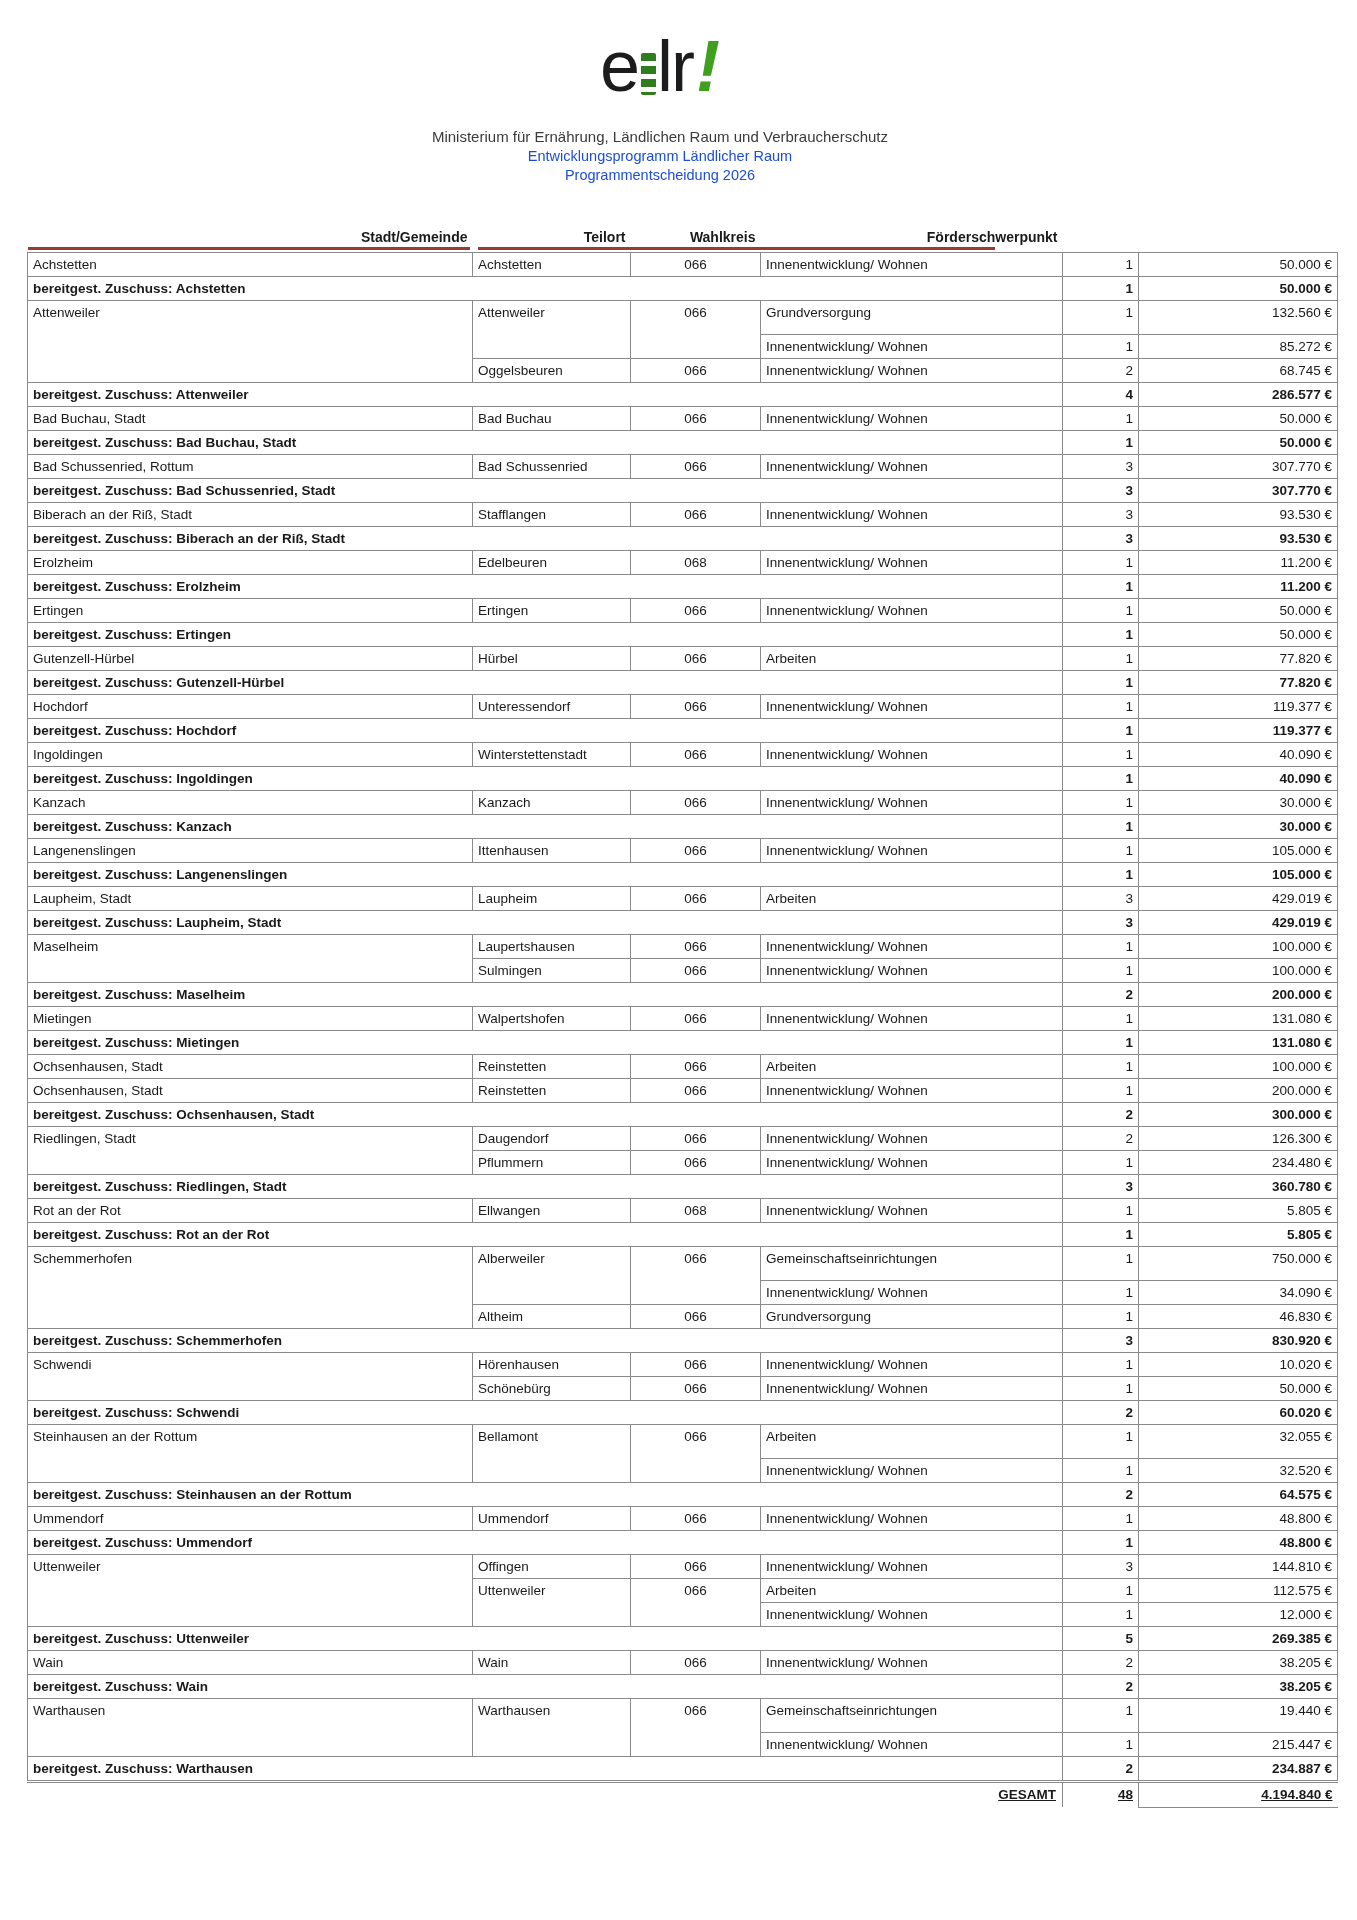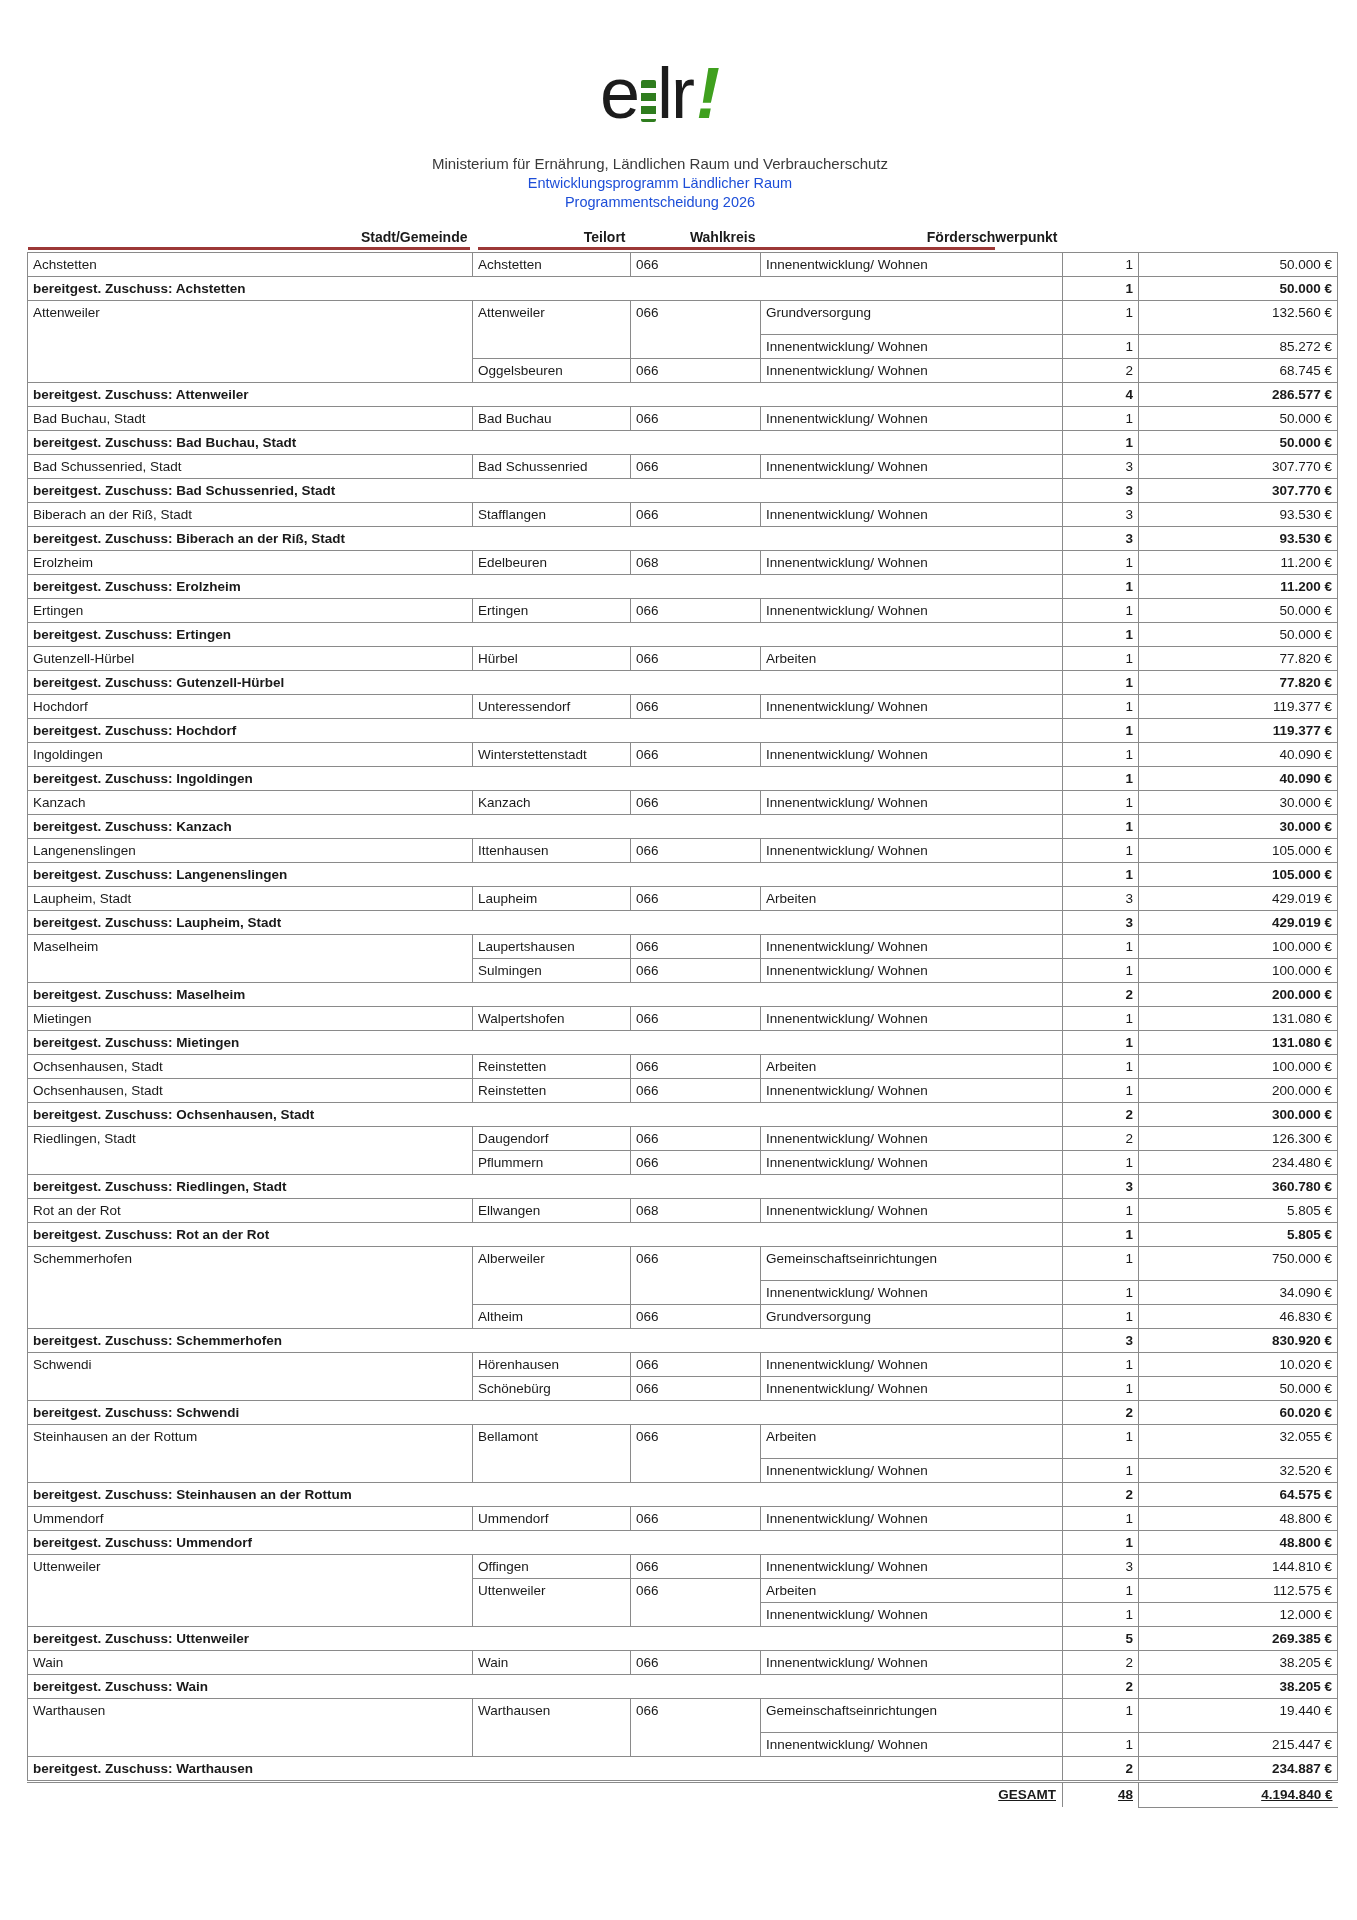--- a/index.html
+++ b/index.html
@@ -22,21 +22,20 @@
   
   .doc-header{
     position:absolute;top:30px;left:0;width:1320px;
     text-align:center;
   }
   .logo{
     display:inline-block;
     line-height:1;
     margin-bottom:6px;
     white-space:nowrap;
-    margin-top:27px;
   }
   .logo .logo-e,.logo .logo-lr{
     font-size:72px;color:#1c1c1c;letter-spacing:-2px;
   }
   .logo .logo-emblem{
     display:inline-block;width:15px;height:42px;
     margin:0 1px -4px 3px;
     background:repeating-linear-gradient(180deg,
       var(--green-dark) 0 8px,
       rgba(255,255,255,0) 8px 13px);
@@ -81,21 +80,21 @@
     overflow:hidden;white-space:nowrap;
   }
   tbody tr{height:24px;}
   tbody tr.tall{height:34px;}
   tbody tr:first-child > td{border-top:1px solid var(--border);}
   td.cell-amount{
     border-right:1px solid var(--border);
     text-align:right;padding-right:8px;
   }
   td.cell-count{text-align:right;padding-right:18px;}
-  td.cell-wahlkreis{text-align:left;padding-right:4px;}
+  td.cell-wahlkreis{text-align:center;padding-right:4px;}
   tr.subtotal td{font-weight:bold;}
   tr.subtotal td.regular{font-weight:normal;}
   tr.dbl > td{border-bottom:3px double var(--border);}
   tr.total{height:26px;}
   tr.total td{border:none;font-weight:bold;text-decoration:underline;}
   tr.total td.total-label{text-align:right;padding-right:6px;}
   tr.total td.cell-count{
     border-left:1px solid var(--border);
     border-right:1px solid var(--border);
   }
@@ -183,21 +182,21 @@
           <td class="cell-schwerpunkt">Innenentwicklung/ Wohnen</td>
           <td class="cell-count">1</td>
           <td class="cell-amount">50.000 €</td>
         </tr>
         <tr class="subtotal">
           <td class="cell-subtotal-label" colspan="4">bereitgest. Zuschuss: Bad Buchau, Stadt</td>
           <td class="cell-count">1</td>
           <td class="cell-amount">50.000 €</td>
         </tr>
         <tr>
-          <td class="cell-gemeinde">Bad Schussenried, Stadt</td>
+          <td class="cell-gemeinde">Bad Schussenried, Rottum</td>
           <td class="cell-teilort">Bad Schussenried</td>
           <td class="cell-wahlkreis">066</td>
           <td class="cell-schwerpunkt">Innenentwicklung/ Wohnen</td>
           <td class="cell-count">3</td>
           <td class="cell-amount">307.770 €</td>
         </tr>
         <tr class="subtotal">
           <td class="cell-subtotal-label" colspan="4">bereitgest. Zuschuss: Bad Schussenried, Stadt</td>
           <td class="cell-count">3</td>
           <td class="cell-amount">307.770 €</td>

